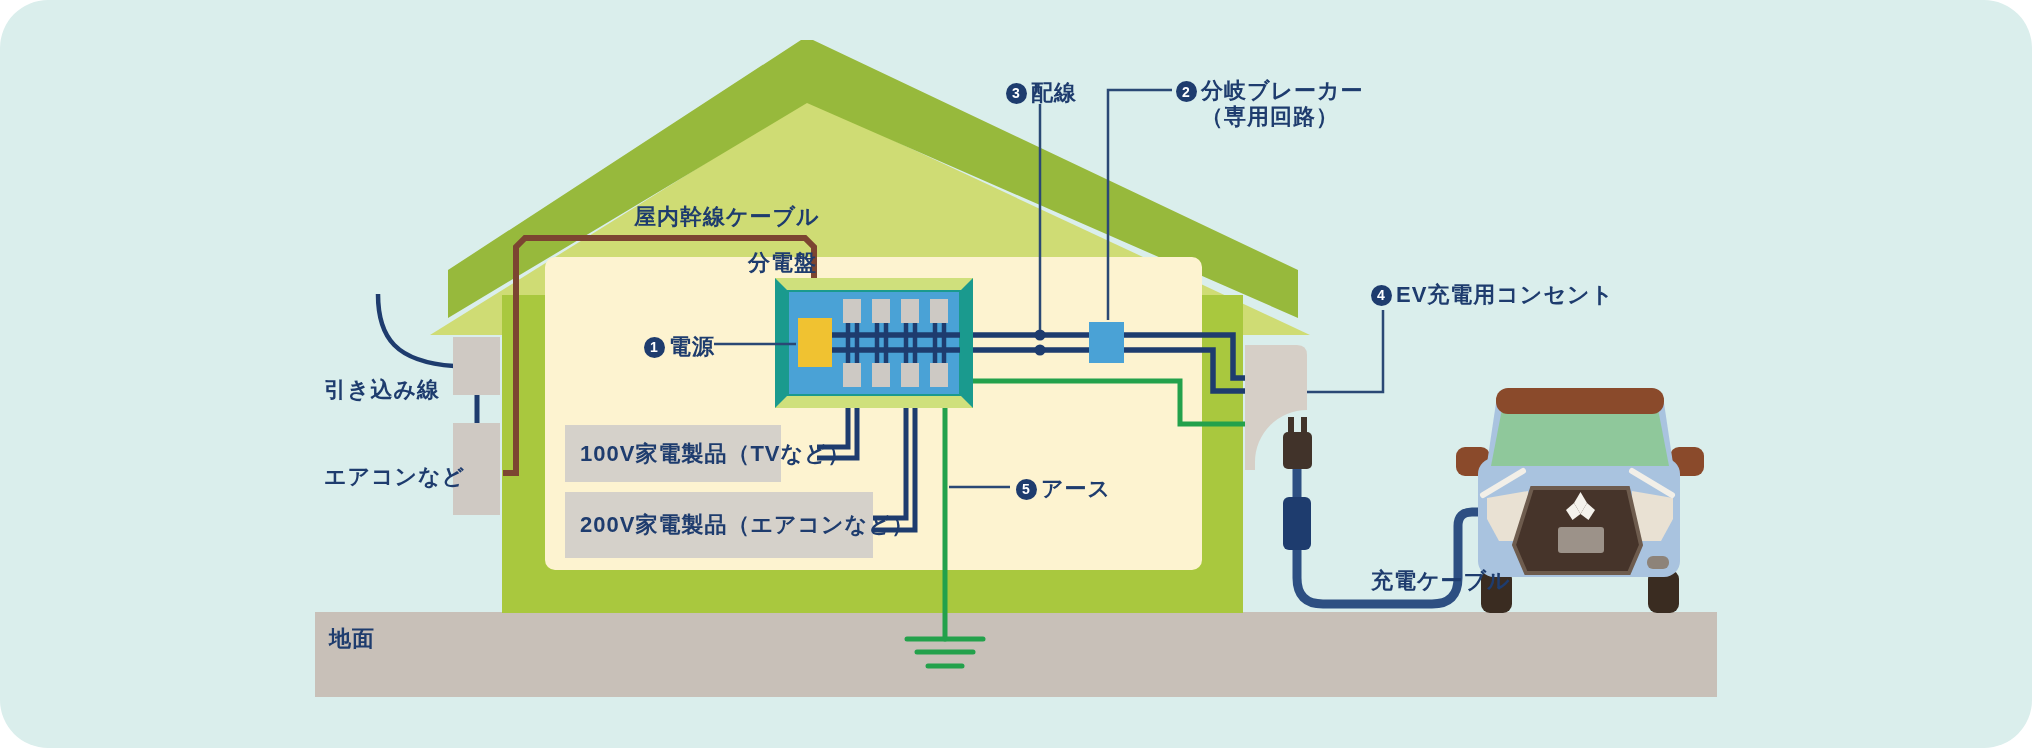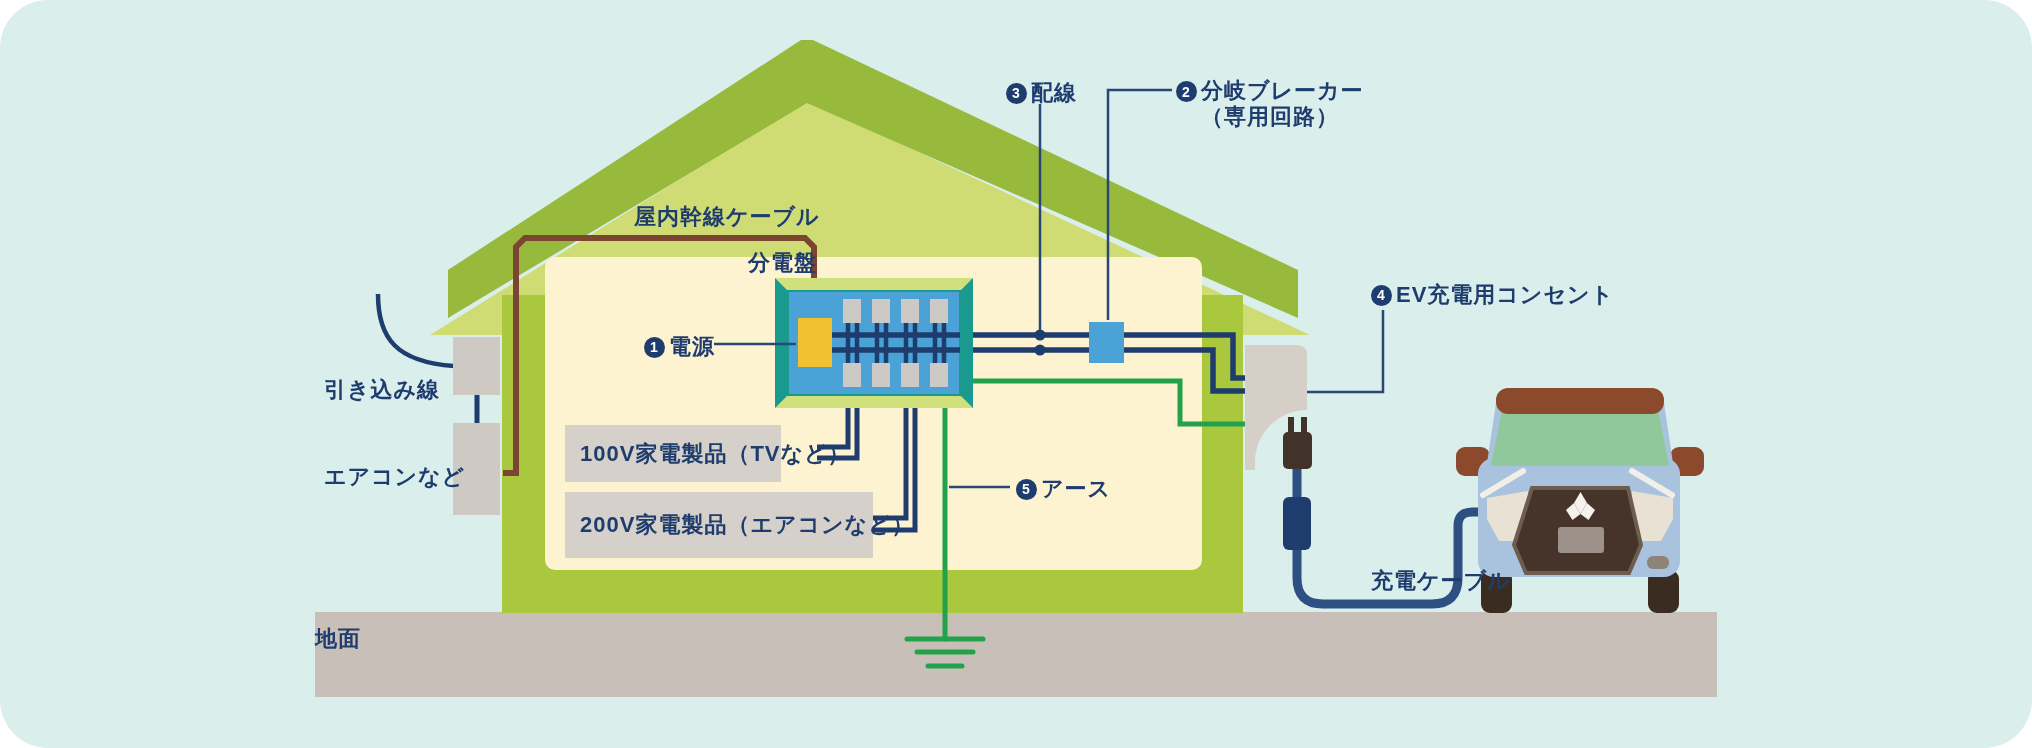--- a/index.html
+++ b/index.html
@@ -215,17 +215,17 @@
 </div>
 
 <div class="gbox" style="left:565px;top:492px;width:308px;height:66px;">
   <span>200V家電製品（エアコンなど）</span>
 </div>
 
 <div class="lbl" style="left:1371px;top:566px;text-align:center;">
   <span>充電ケーブル</span>
 </div>
 
-<div class="lbl" style="left:315px;top:624px;">
+<div class="lbl" style="left:329px;top:624px;">
   <span>地面</span>
 </div>
 
 </div>
 
 </body></html>

